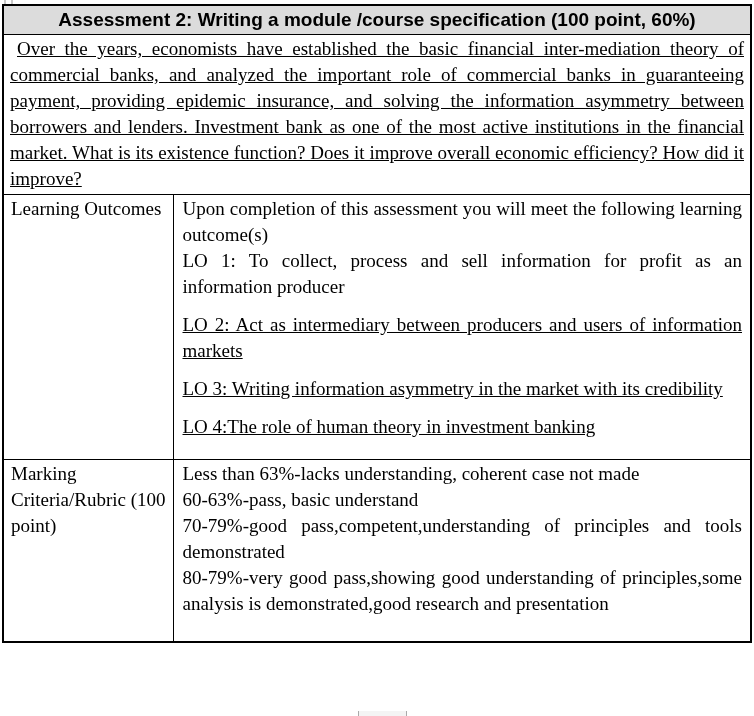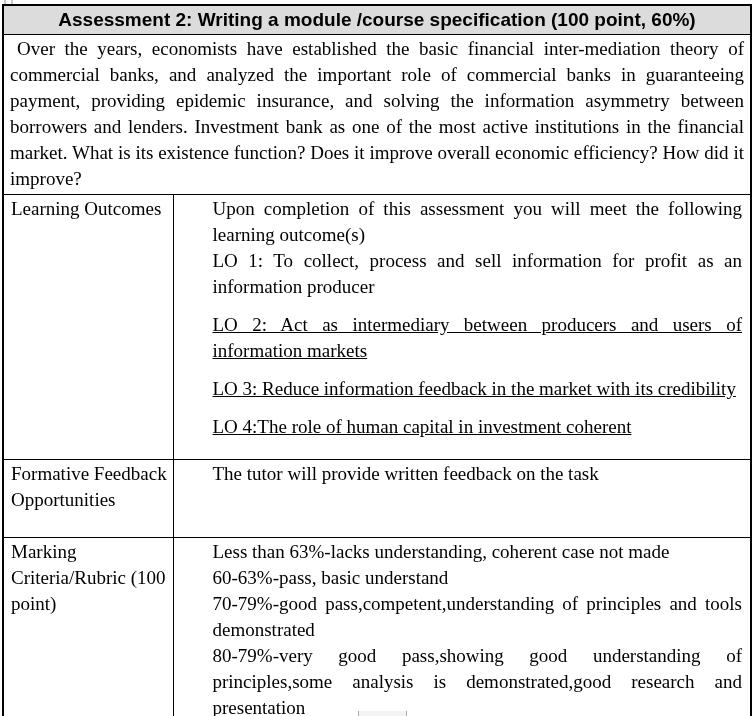--- a/index.html
+++ b/index.html
@@ -37,31 +37,31 @@
     height: 23px;
     padding: 1px 4px;
     margin-left: 36px;
   }
 
   .intro-cell {
     height: 158px;
     padding: 1px 6px 2px 6px;
     text-align: justify;
   }
-  .intro-cell p { text-indent: 7px; text-align: justify; }
+  .intro-cell p { text-indent: 7px; text-align: justify; text-decoration: underline; }
 
   .label-cell {
     padding: 1px 4px 2px 7px;
     text-align: left;
     margin-top: 40px;
   }
   .content-cell {
     padding: 1px 8px 2px 9px;
   }
-  .content-cell p { text-align: justify; margin-left: 30px; }
+  .content-cell p { text-align: justify; }
 
   .row-lo .label-cell, .row-lo .content-cell { height: 265px; }
   .row-ff .label-cell, .row-ff .content-cell { height: 78px; }
   .row-mc .label-cell, .row-mc .content-cell { height: 182px; }
 
   .para-gap { margin-top: 12px; text-decoration: underline; }
 
   .artifact-bottom {
     position: absolute; top: 711px; left: 358px;
     width: 49px; height: 5px;
@@ -91,31 +91,25 @@
         <p>Over the years, economists have established the basic financial inter-mediation theory of commercial banks, and analyzed the important role of commercial banks in guaranteeing payment, providing epidemic insurance, and solving the information asymmetry between borrowers and lenders.  Investment bank as one of the most active institutions in the financial market. What is its existence function?  Does it improve overall economic efficiency?  How did it improve?</p>
       </td>
     </tr>
 
     <tr class="row-lo">
       <td class="label-cell">Learning Outcomes</td>
       <td class="content-cell">
         <p>Upon completion of this assessment you will meet the following learning outcome(s)</p>
         <p>LO 1: To collect, process and sell information for profit as an information producer</p>
         <p class="para-gap">LO 2: Act as intermediary between producers and users of information markets</p>
-        <p class="para-gap">LO 3: Reduce information feedback in the market with its credibility</p>
-        <p class="para-gap">LO 4:The role of human capital in investment coherent</p>
+        <p class="para-gap">LO 3: Writing information asymmetry in the market with its credibility</p>
+        <p class="para-gap">LO 4:The role of human theory in investment banking</p>
       </td>
     </tr>
 
-    <tr class="row-ff">
-      <td class="label-cell">Formative Feedback Opportunities</td>
-      <td class="content-cell">
-        <p>The tutor will provide written feedback on the task</p>
-      </td>
-    </tr>
 
     <tr class="row-mc">
       <td class="label-cell">Marking Criteria/Rubric (100 point)</td>
       <td class="content-cell">
         <p>Less than 63%-lacks understanding, coherent case not made</p>
         <p>60-63%-pass, basic understand</p>
         <p>70-79%-good pass,competent,understanding of principles and tools demonstrated</p>
         <p>80-79%-very good pass,showing good understanding of principles,some analysis is demonstrated,good research and presentation</p>
       </td>
     </tr>

